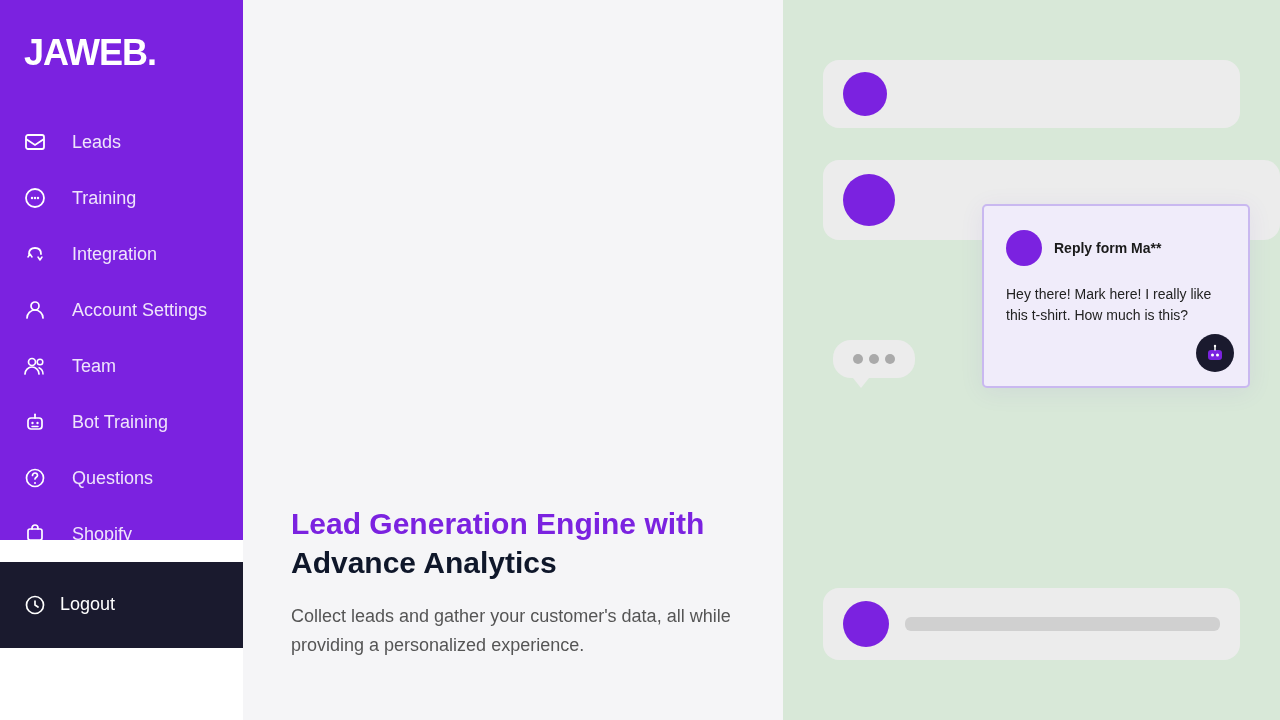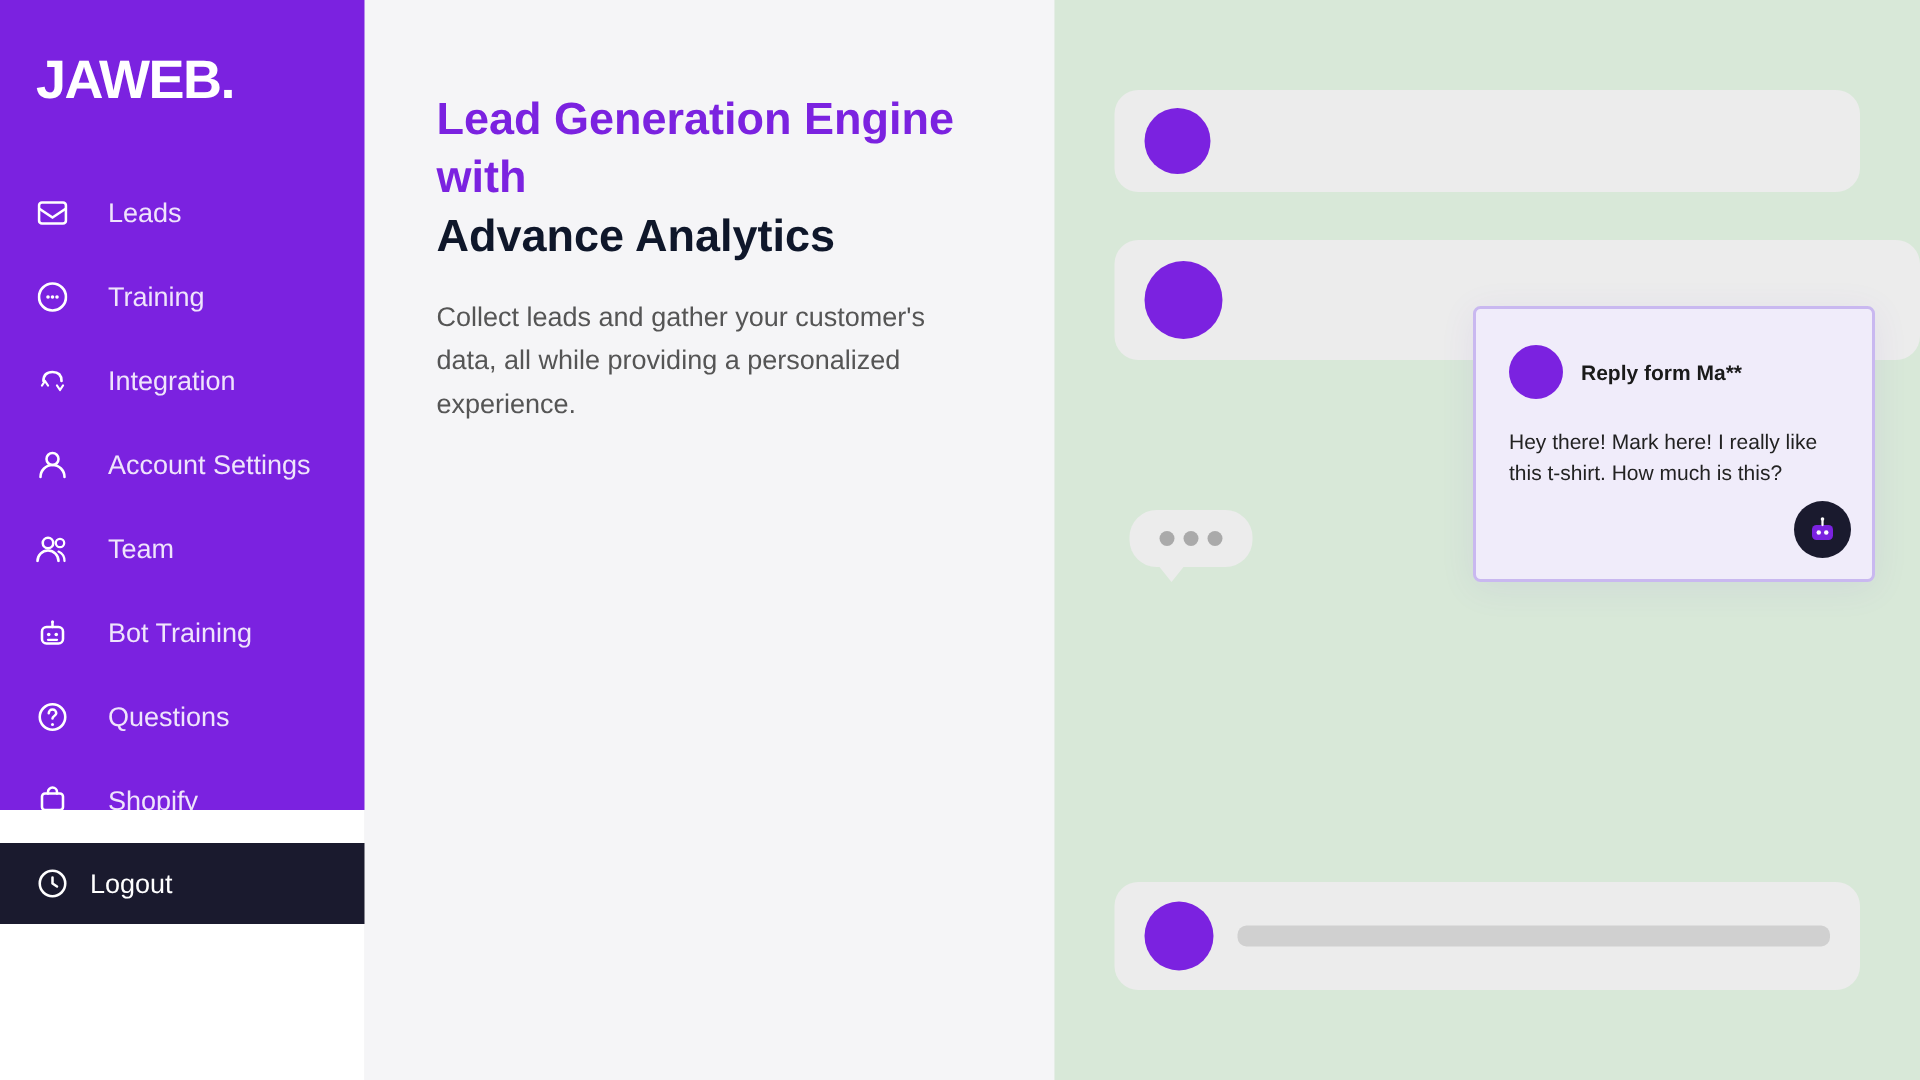--- a/index.html
+++ b/index.html
@@ -43,42 +43,42 @@
       width: 22px;
       height: 22px;
       display: flex;
       align-items: center;
       justify-content: center;
       flex-shrink: 0;
     }
     .sidebar-logout {
       background: #1a1a2e;
       display: flex;
-      align-items: flex-end;
+      align-items: flex-start;
       gap: 14px;
-      padding: 16px 24px;
+      padding: 32px 24px;
       color: #fff;
       font-size: 18px;
       cursor: pointer;
     }
 
     
     .main-content {
       flex: 1;
       background: #f0f0f0;
       display: flex;
       height: 720px;
     }
 
     
     .left-panel {
-      width: 460px;
+      width: 540px;
       background: #f5f5f7;
       display: flex;
-      align-items: flex-start;
+      align-items: flex-end;
       padding: 60px 48px;
     }
     .left-text h1 {
       font-size: 30px;
       font-weight: 700;
       color: #1a1a1a;
       line-height: 1.3;
       margin-bottom: 8px;
     }
     .left-text h1 span {

